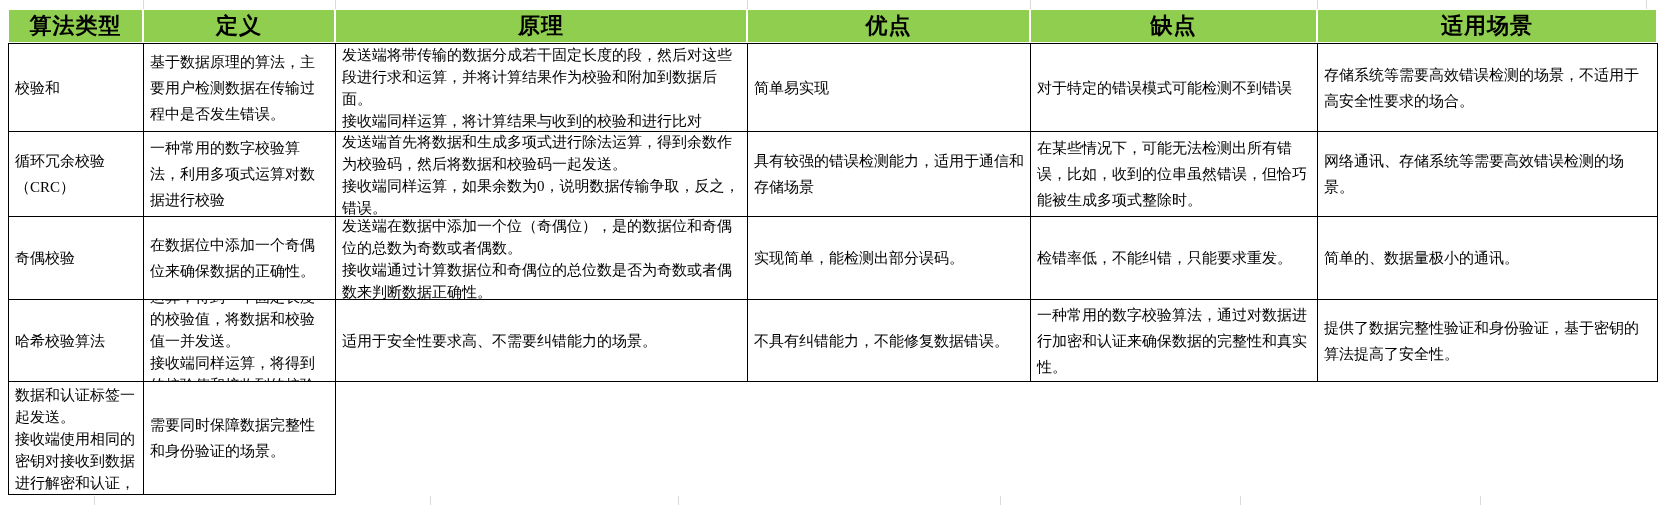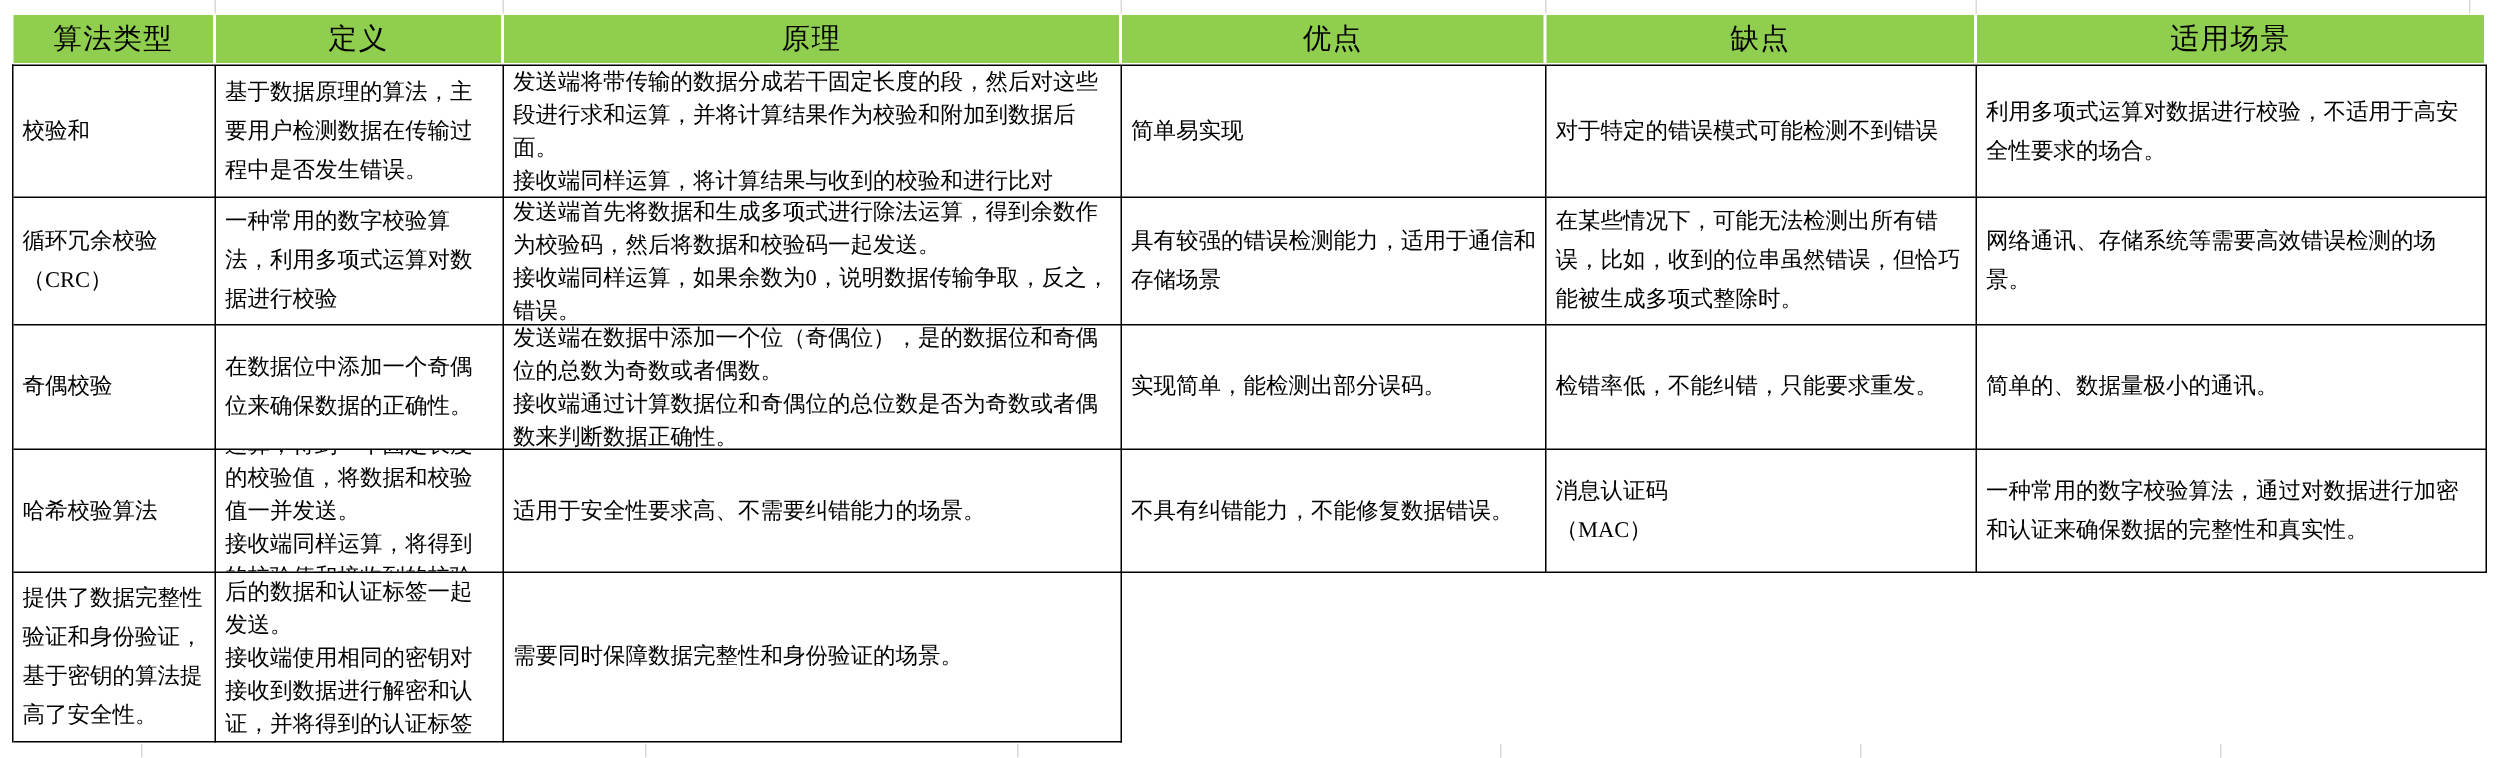--- a/index.html
+++ b/index.html
@@ -8,21 +8,21 @@
        font-family:"Liberation Serif","DejaVu Serif",serif;color:#000;}
   .sheet{position:relative;width:1666px;height:505px;background:#fff;}
   .gridline-v{position:absolute;width:1px;background:var(--gridline);}
   .gv-top{top:0;height:9px;}
   .gv-bottom{top:496px;height:9px;}
   .table-wrap{position:absolute;left:8px;top:10px;}
   .header-row,.body-grid{display:grid;
     grid-template-columns:135px 192px 412px 283px 287px 340px;}
   .header-row{height:32px;}
   .hdr{background:var(--green);margin:0 1px;display:flex;align-items:center;
-       justify-content:center;font-weight:normal;font-size:19px;letter-spacing:1px;}
+       justify-content:center;font-weight:bold;font-size:22px;letter-spacing:1px;}
   .body-grid{grid-template-rows:88px 85px 83px 82px 113px;
        border-top:1px solid var(--border);border-left:1px solid var(--border);
        margin-top:1px;}
   .cell{border-right:1px solid var(--border);border-bottom:1px solid var(--border);
        box-sizing:border-box;padding:1px 6px;display:flex;align-items:center;
        font-size:15px;line-height:26px;white-space:pre-line;overflow:hidden;}
   .cell.principle{line-height:22px;padding-top:2px;}
 </style>
 </head>
 <body>
@@ -54,21 +54,21 @@
     </div>
 
     <div class="body-grid">
 
       <div class="cell">校验和</div>
       <div class="cell">基于数据原理的算法，主要用户检测数据在传输过程中是否发生错误。</div>
       <div class="cell principle">发送端将带传输的数据分成若干固定长度的段，然后对这些段进行求和运算，并将计算结果作为校验和附加到数据后面。
 接收端同样运算，将计算结果与收到的校验和进行比对</div>
       <div class="cell">简单易实现</div>
       <div class="cell">对于特定的错误模式可能检测不到错误</div>
-      <div class="cell">利用多项式运算对数据进行校验，不适用于高安全性要求的场合。</div>
+      <div class="cell">存储系统等需要高效错误检测的场景，不适用于高安全性要求的场合。</div>
 
       <div class="cell">循环冗余校验
 （CRC）</div>
       <div class="cell">一种常用的数字校验算法，利用多项式运算对数据进行校验</div>
       <div class="cell principle">发送端首先将数据和生成多项式进行除法运算，得到余数作为校验码，然后将数据和校验码一起发送。
 接收端同样运算，如果余数为0，说明数据传输争取，反之，错误。</div>
       <div class="cell">具有较强的错误检测能力，适用于通信和存储场景</div>
       <div class="cell">在某些情况下，可能无法检测出所有错误，比如，收到的位串虽然错误，但恰巧能被生成多项式整除时。</div>
       <div class="cell">网络通讯、存储系统等需要高效错误检测的场景。</div>
 
@@ -79,22 +79,20 @@
       <div class="cell">实现简单，能检测出部分误码。</div>
       <div class="cell">检错率低，不能纠错，只能要求重发。</div>
       <div class="cell">简单的、数据量极小的通讯。</div>
 
       <div class="cell">哈希校验算法</div>
       <div class="cell principle">发送端将对数据进行哈希运算，得到一个固定长度的校验值，将数据和校验值一并发送。
 接收端同样运算，将得到的校验值和接收到的校验值比较。</div>
       <div class="cell">适用于安全性要求高、不需要纠错能力的场景。</div>
       <div class="cell">不具有纠错能力，不能修复数据错误。</div>
 
-      <div class="cell">消息认证码
-（MAC）</div>
       <div class="cell">一种常用的数字校验算法，通过对数据进行加密和认证来确保数据的完整性和真实性。</div>
       <div class="cell">提供了数据完整性验证和身份验证，基于密钥的算法提高了安全性。</div>
       <div class="cell principle">发送端使用密钥对数据进行加密和认证，并将加密后的数据和认证标签一起发送。
 接收端使用相同的密钥对接收到数据进行解密和认证，并将得到的认证标签和接收到的认证标签比对。</div>
       <div class="cell">需要同时保障数据完整性和身份验证的场景。</div>
 
     </div>
   </div>
 </div>
 

